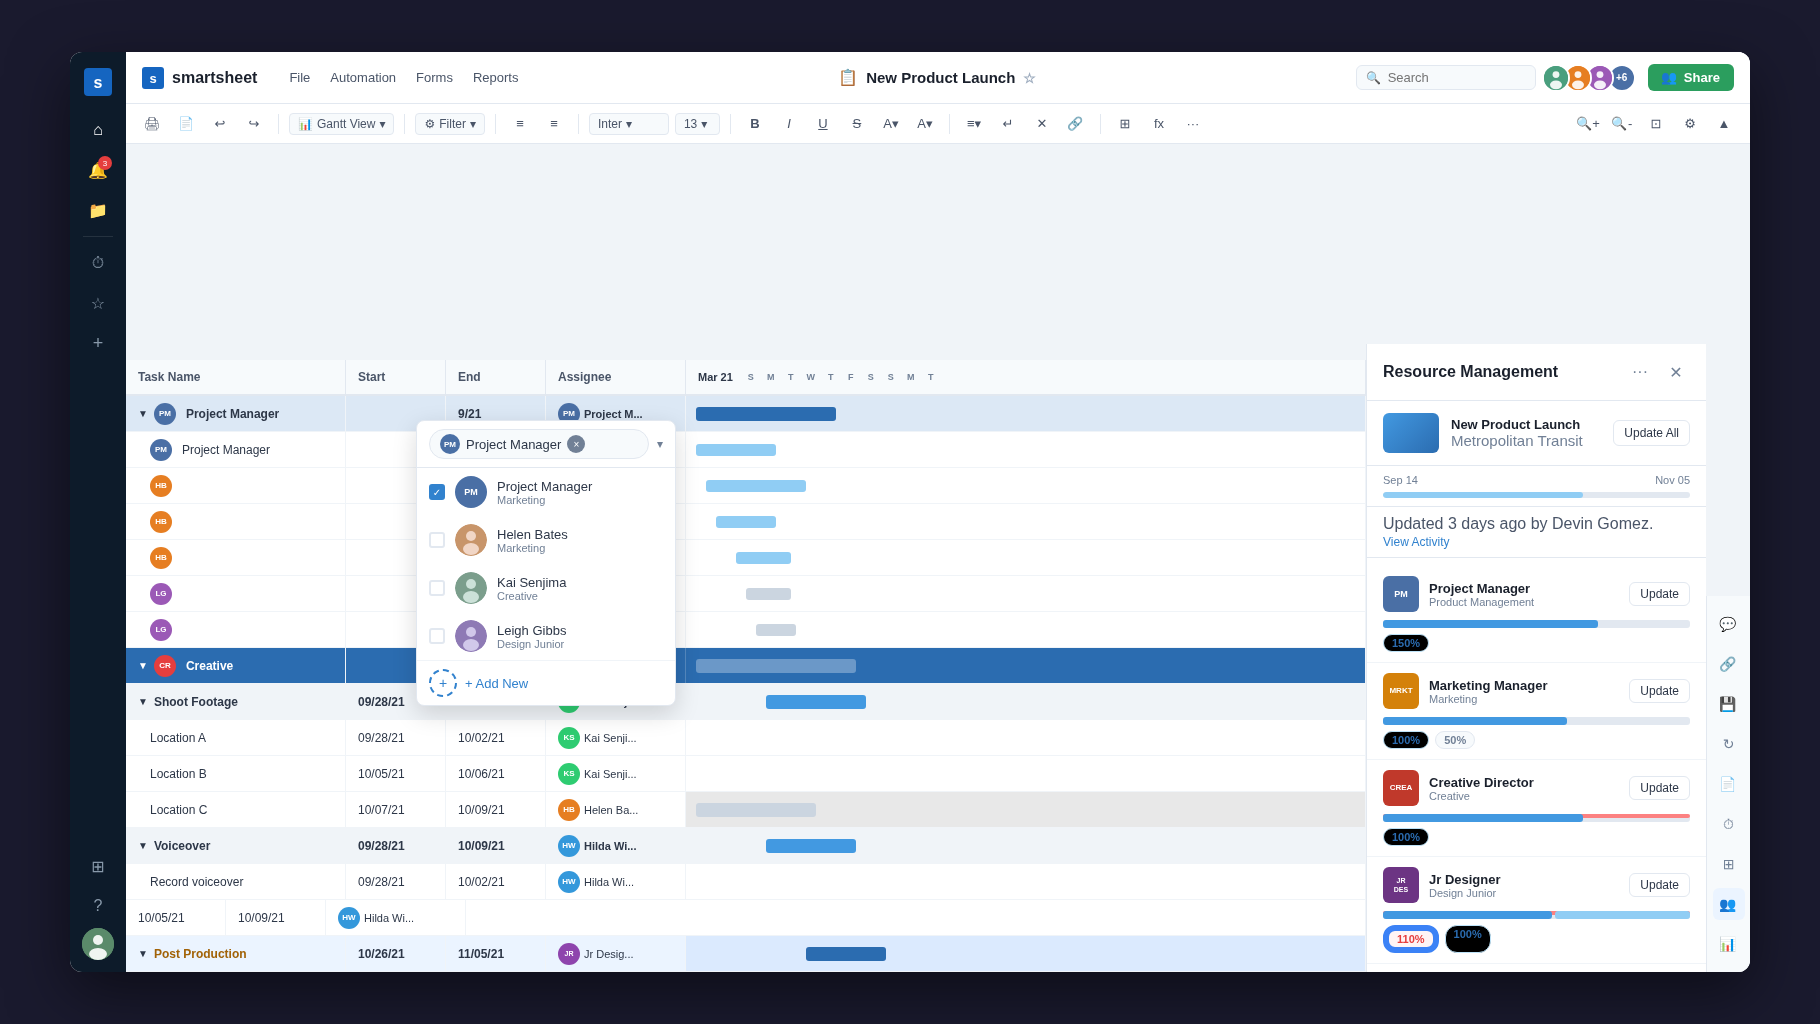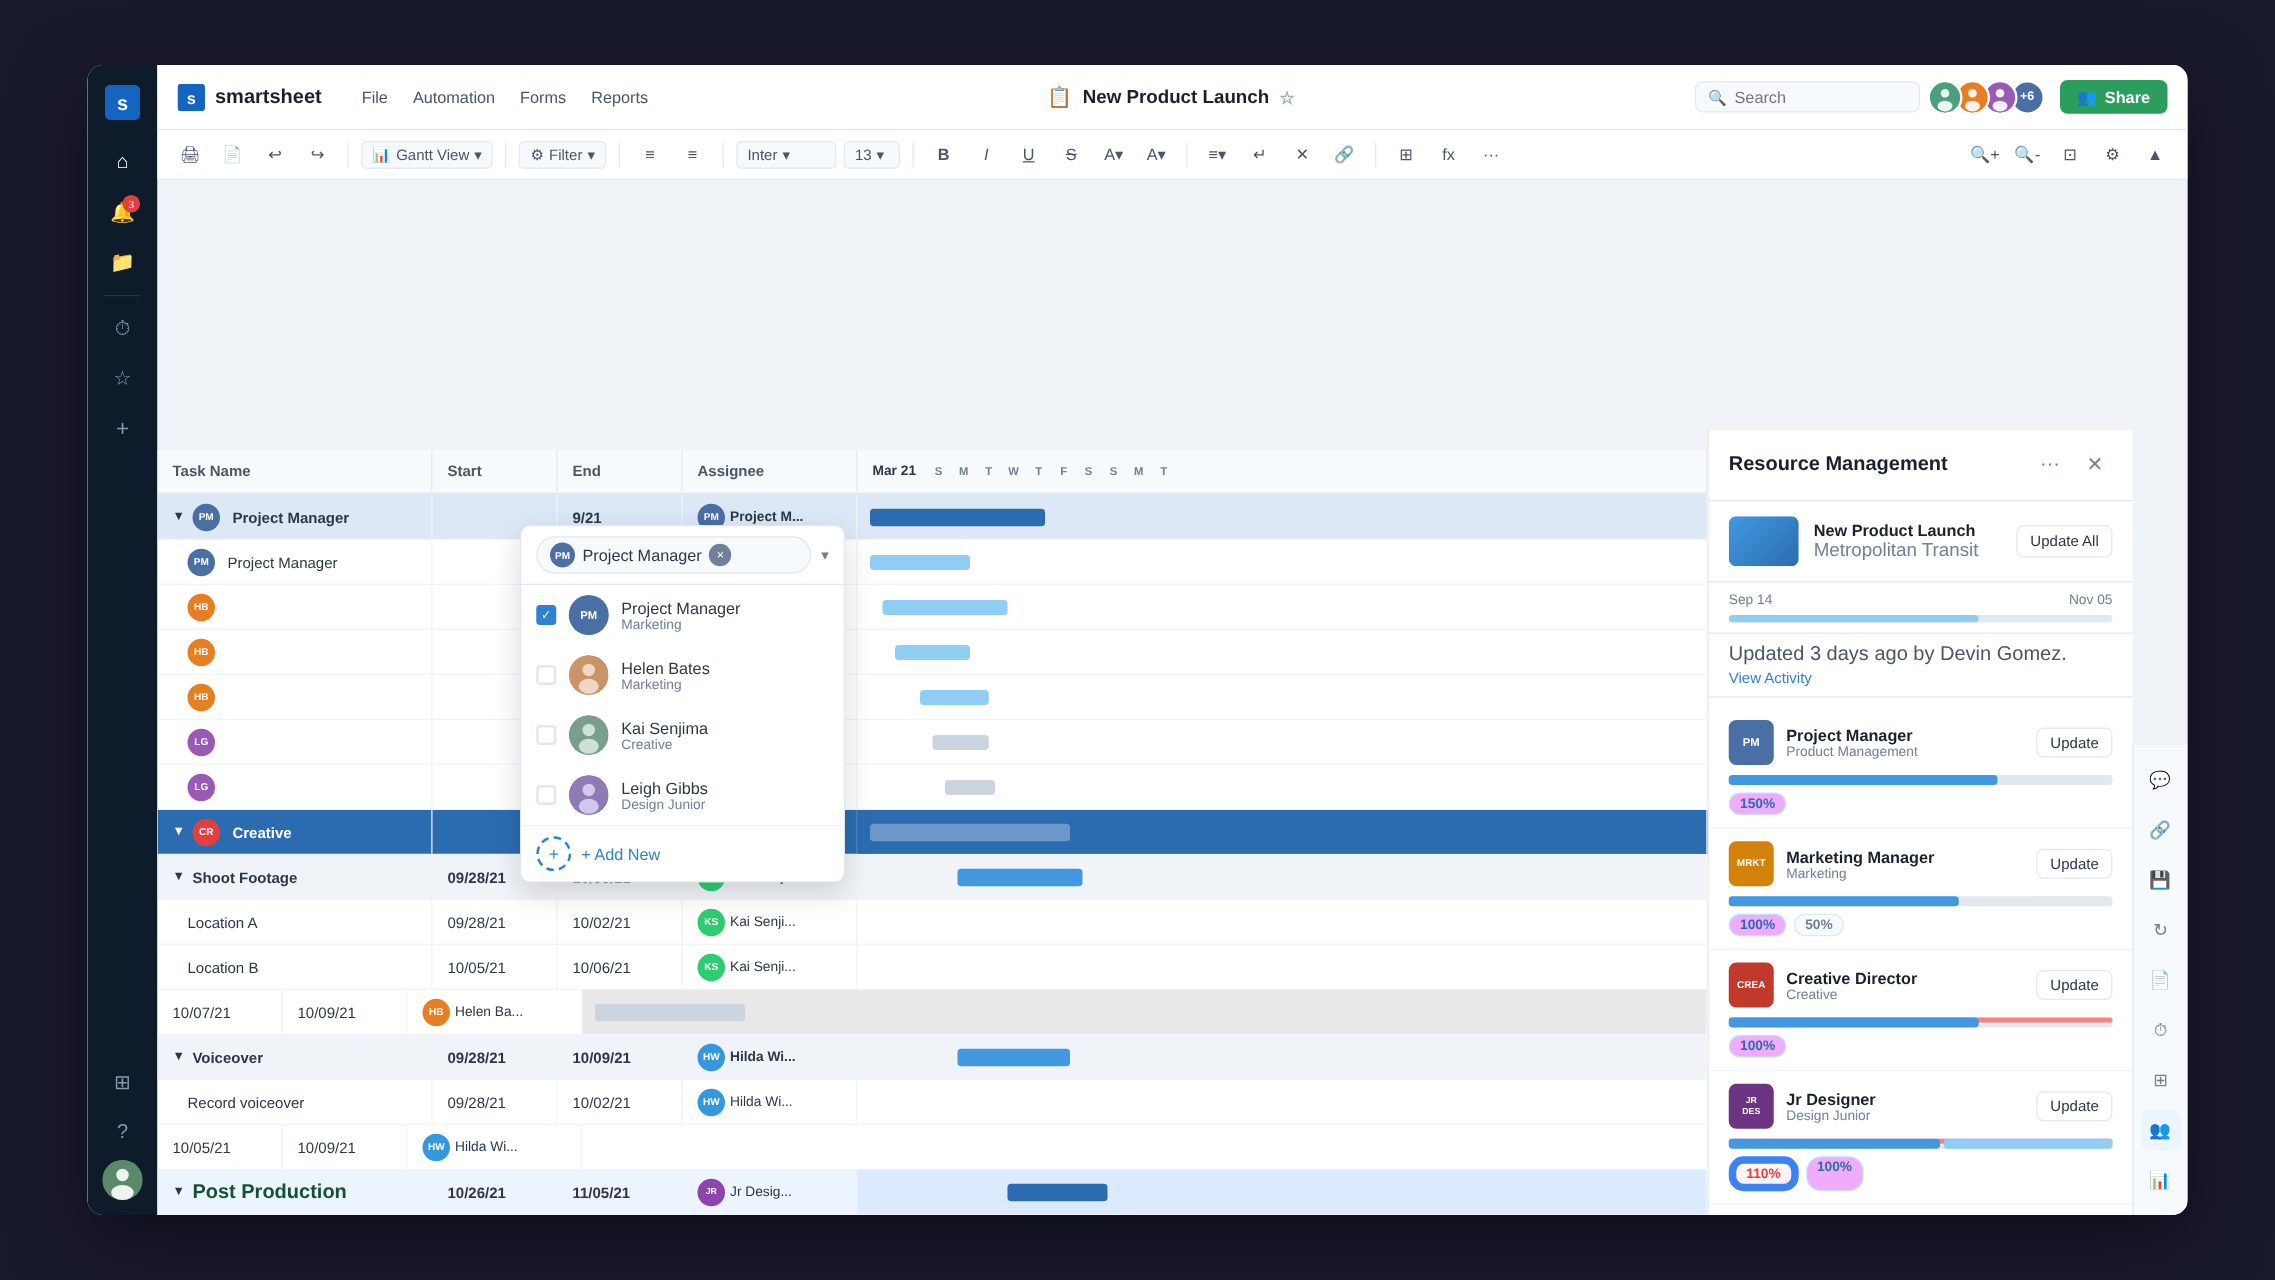--- a/index.html
+++ b/index.html
@@ -115,21 +115,21 @@
     .resource-info { flex: 1; }
     .resource-name { font-size: 13px; font-weight: 600; color: #1a202c; }
     .resource-dept { font-size: 11px; color: #718096; }
     .update-btn { background: #fff; border: 1px solid #e2e8f0; border-radius: 6px; padding: 4px 10px; font-size: 12px; color: #2d3748; cursor: pointer; }
 
     .resource-bar-container { position: relative; }
     .resource-bg-bar { height: 8px; background: #e2e8f0; border-radius: 3px; margin-bottom: 6px; overflow: visible; position: relative; }
     .resource-fill-bar { height: 8px; background: #4299e1; border-radius: 3px; position: absolute; top: 0; }
     .resource-labels { display: flex; gap: 6px; margin-top: 4px; }
     .resource-label-badge { padding: 2px 8px; border-radius: 12px; font-size: 11px; font-weight: 600; }
-    .badge-blue { background: #f0abfc; color: #2b6cb0; border: 1px solid #bee3f8; }
+    .badge-blue { background: #000000; color: #2b6cb0; border: 1px solid #bee3f8; }
     .badge-gray { background: #f7fafc; color: #718096; border: 1px solid #e2e8f0; }
     .badge-red { background: #fff5f5; color: #e53e3e; border: 6px solid #3b82f6; }
 
     
     .right-panel-icons { width: 44px; background: #f7fafc; border-left: 1px solid #e2e8f0; display: flex; flex-direction: column; align-items: center; padding: 12px 0; gap: 8px; }
     .rp-icon { width: 32px; height: 32px; display: flex; align-items: center; justify-content: center; border-radius: 6px; cursor: pointer; color: #718096; font-size: 14px; }
     .rp-icon.active { background: #ebf4ff; color: #3182ce; }
   </style>
 </head>
 <body>
@@ -477,20 +477,23 @@
             <div class="cell col-start">10/05/21</div>
             <div class="cell col-end">10/06/21</div>
             <div class="cell col-assignee">
               <div class="assignee-avatar" style="background:#2ecc71;">KS</div>
               <span style="font-size:11px;">Kai Senji...</span>
             </div>
             <div class="cell col-gantt" style="position:relative;overflow:hidden;"></div>
           </div>
 
           <div class="grid-row">
+            <div class="cell col-task task-cell cell-indent">
+              <span style="font-size:12px;">Location C</span>
+            </div>
             <div class="cell col-start">10/07/21</div>
             <div class="cell col-end">10/09/21</div>
             <div class="cell col-assignee">
               <div class="assignee-avatar" style="background:#e67e22;">HB</div>
               <span style="font-size:11px;">Helen Ba...</span>
             </div>
             <div class="cell col-gantt" style="position:relative;overflow:hidden;background:#e8e8e8;">
               <div style="position:absolute;left:10px;top:50%;transform:translateY(-50%);height:14px;width:120px;background:#cbd5e0;border-radius:3px;"></div>
             </div>
           </div>
@@ -530,21 +533,21 @@
             <div class="cell col-assignee">
               <div class="assignee-avatar" style="background:#3498db;">HW</div>
               <span style="font-size:11px;">Hilda Wi...</span>
             </div>
             <div class="cell col-gantt" style="position:relative;overflow:hidden;"></div>
           </div>
 
           <div class="grid-row" style="background:#ebf4ff;">
             <div class="cell col-task task-cell">
               <span style="font-size:10px;">▼</span>
-              <span style="font-size:16px;font-weight:600;color:#14532d;">Post Production</span>
+              <span style="font-size:12px;font-weight:600;color:#a16207;">Post Production</span>
             </div>
             <div class="cell col-start" style="font-weight:600;">10/26/21</div>
             <div class="cell col-end" style="font-weight:600;">11/05/21</div>
             <div class="cell col-assignee">
               <div class="assignee-avatar" style="background:#8e44ad;font-size:7px;">JR</div>
               <span style="font-size:11px;">Jr Desig...</span>
             </div>
             <div class="cell col-gantt" style="position:relative;overflow:hidden;background:#dbeafe;">
               <div style="position:absolute;left:120px;top:50%;transform:translateY(-50%);height:14px;width:80px;background:#2b6cb0;border-radius:3px;"></div>
             </div>

